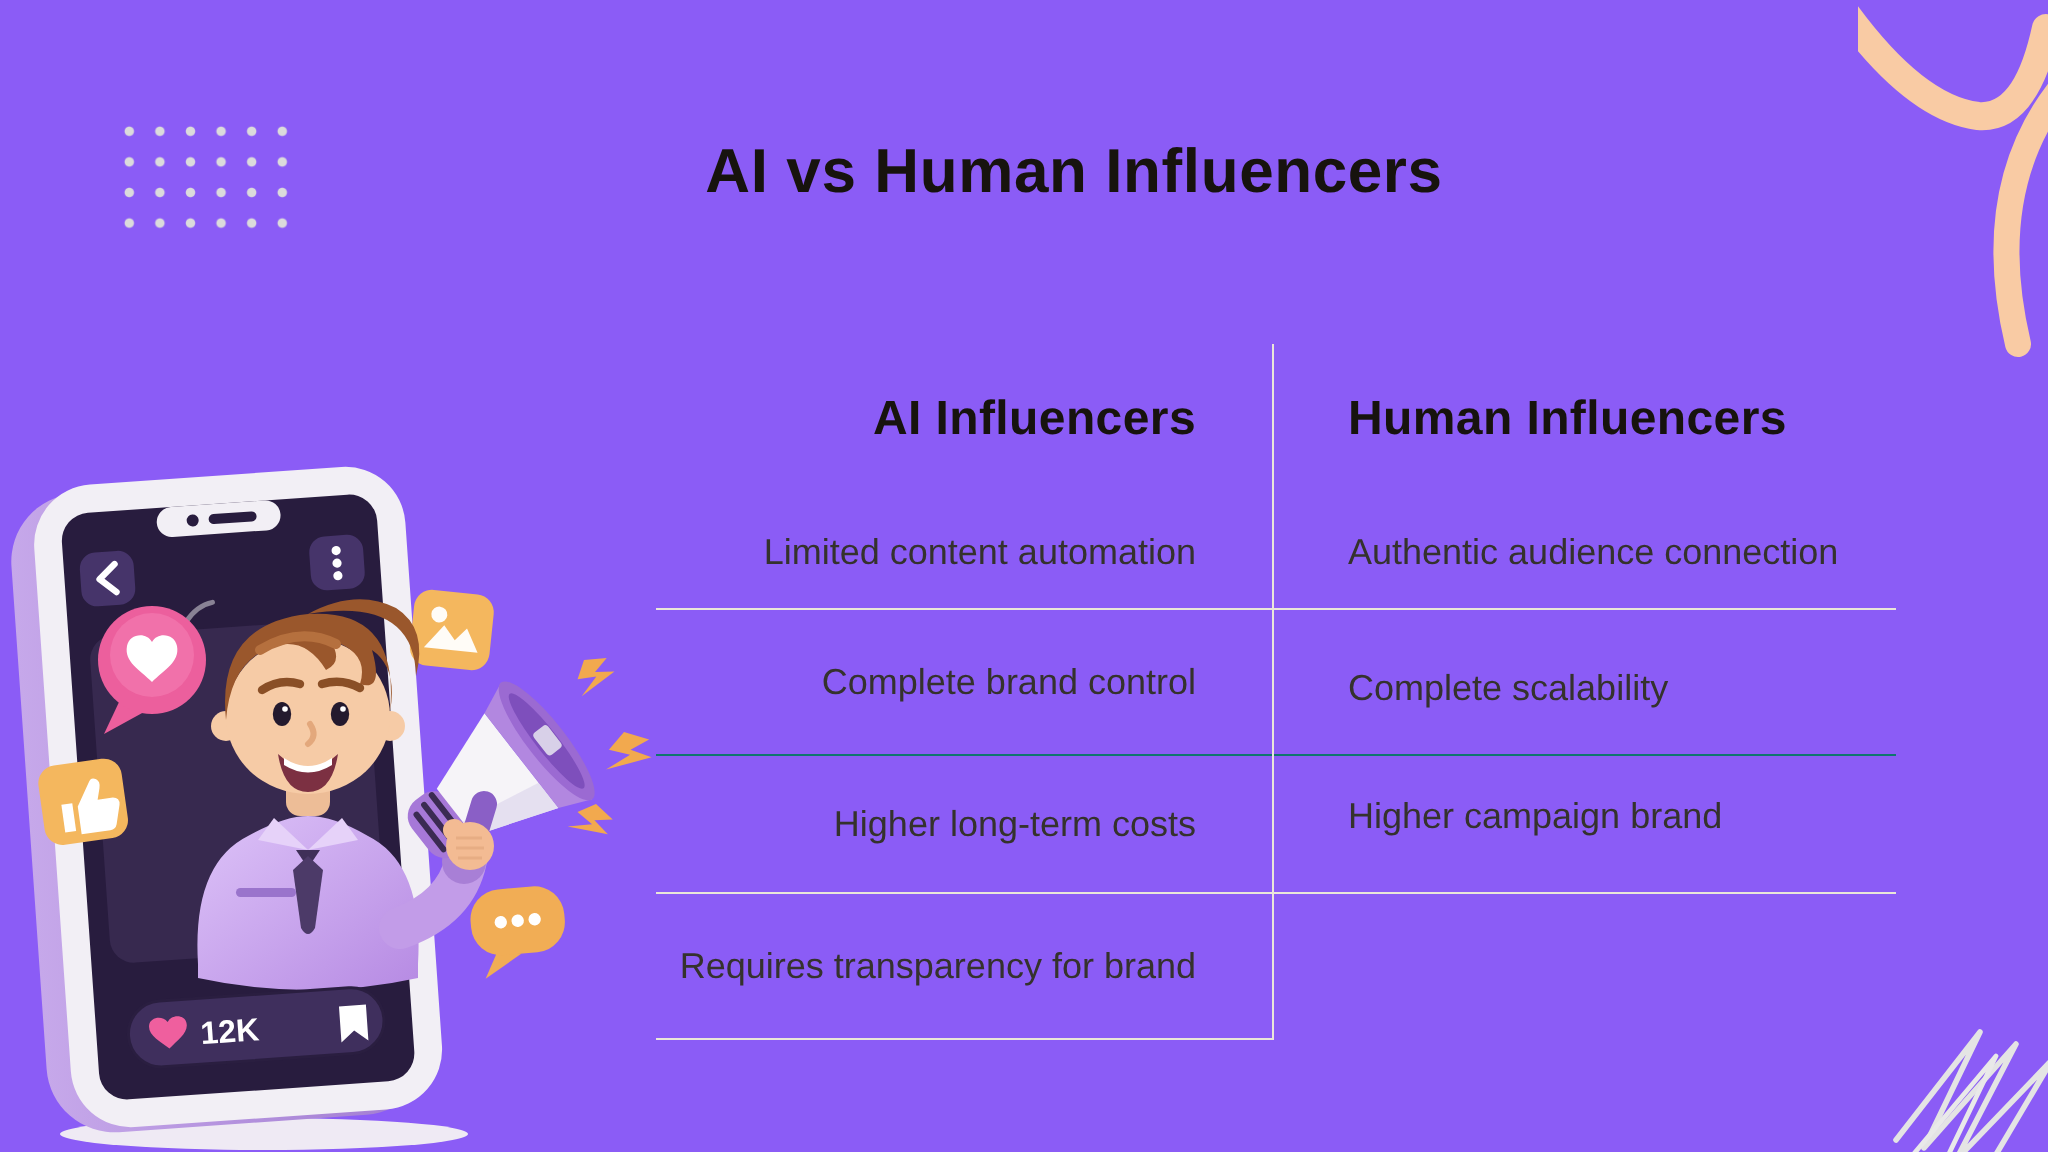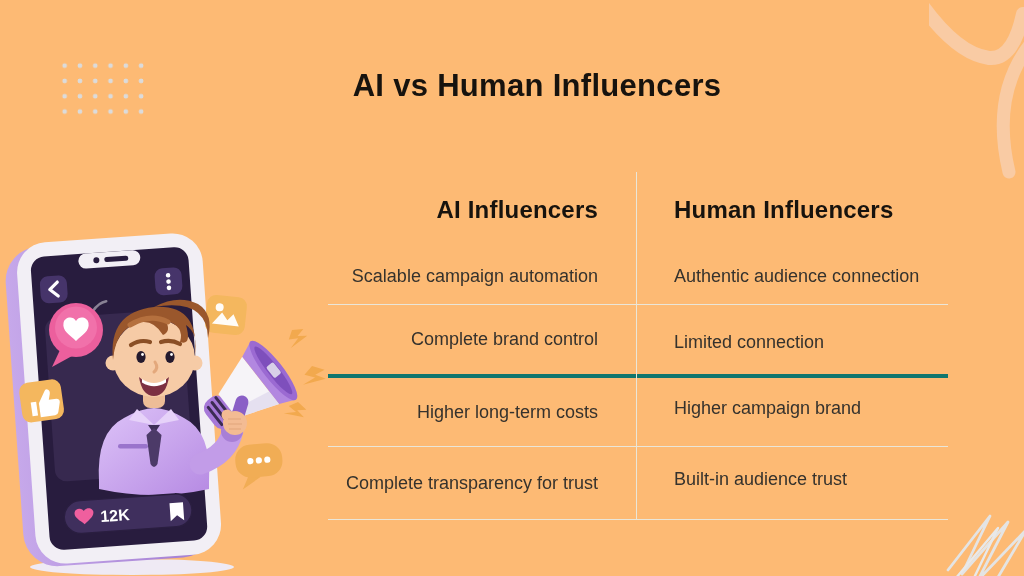--- a/index.html
+++ b/index.html
@@ -1,38 +1,38 @@
 <!DOCTYPE html>
 <html><head>
 <meta charset="utf-8">
 <style>
   html,body{margin:0;padding:0;}
   body{font-family:"Liberation Sans",sans-serif;background:#ffffff;}
-  .canvas{position:relative;width:1024px;height:576px;background:#fdba74;overflow:hidden;}
+  .canvas{position:relative;width:1024px;height:576px;background:#8b5cf6;overflow:hidden;}
 
   
   .dot-grid{position:absolute;left:55px;top:56px;width:92px;height:62px;
     background-image:radial-gradient(circle, #dbdbdb 2.1px, transparent 2.6px);
     background-size:15.3px 15.3px;background-position:2px 2px;}
 
   
   .page-title{position:absolute;left:537px;top:68px;transform:translateX(-50%);
     font-size:31px;font-weight:700;letter-spacing:.3px;color:#17130e;white-space:nowrap;}
 
   
   .table{position:absolute;left:328px;top:172px;width:620px;height:348px;}
   .vdiv{position:absolute;left:308px;top:0;width:1px;height:348px;background:#eae6d9;}
   .colL{position:absolute;left:0;top:0;width:308px;}
   .colR{position:absolute;left:309px;top:0;width:311px;}
   .cell{display:flex;align-items:center;font-size:18px;color:#35322d;box-sizing:border-box;}
   .colL .cell{justify-content:flex-end;text-align:right;padding-right:38px;}
   .colR .cell{justify-content:flex-start;text-align:center;padding-left:37px;}
   .cell.header{height:76px;font-size:24px;font-weight:700;color:#17130e;letter-spacing:.2px;}
   .cell.r1{height:57px;border-bottom:1px solid #eae6d9;}
-  .cell.r2{height:73px;border-bottom:4px solid #0f766e;}
+  .cell.r2{height:73px;border-bottom:1px solid #0f766e;}
   .cell.r3{height:69px;border-bottom:1px solid #eae6d9;}
   .cell.r4{height:73px;border-bottom:1px solid #eae6d9;}
   .colR .cell.r2 span{transform:translateY(3px);display:inline-block;}
   .colR .cell.r3 span{transform:translateY(-4px);display:inline-block;}
   .colR .cell.r4 span{transform:translateY(-4px);display:inline-block;}
 
   
   .illus{position:absolute;left:2px;top:226px;width:334px;height:350px;}
   .petal{position:absolute;right:0;top:0;width:95px;height:185px;}
   .scribble{position:absolute;right:0;bottom:0;width:78px;height:92px;}
@@ -44,45 +44,42 @@
 
   <div class="dot-grid"></div>
 
   <div class="page-title">AI vs Human Influencers</div>
 
   <div class="table">
     <div class="vdiv"></div>
     <div class="colL">
       <div class="cell header">AI Influencers</div>
       <div class="cell r1">
-          <span>Scalable campaign automation</span>
+          <span>Limited content automation</span>
         </div>
       <div class="cell r2">
           <span>Complete brand control</span>
         </div>
       <div class="cell r3">
           <span>Higher long-term costs</span>
         </div>
       <div class="cell r4">
-          <span>Complete transparency for trust</span>
+          <span>Requires transparency for brand</span>
         </div>
     </div>
     <div class="colR">
       <div class="cell header">Human Influencers</div>
       <div class="cell r1">
           <span>Authentic audience connection</span>
         </div>
       <div class="cell r2">
-          <span>Limited connection</span>
+          <span>Complete scalability</span>
         </div>
       <div class="cell r3">
           <span>Higher campaign brand</span>
-        </div>
-      <div class="cell r4">
-          <span>Built-in audience trust</span>
         </div>
     </div>
   </div>
 
   <svg class="illus" viewBox="0 0 334 350">
     <defs>
       <linearGradient id="gshirt" x1="0" y1="0" x2="1" y2="1">
         <stop offset="0" stop-color="#ddc3f8"></stop>
           <stop offset="1" stop-color="#b68ae3"></stop>
       </linearGradient>

